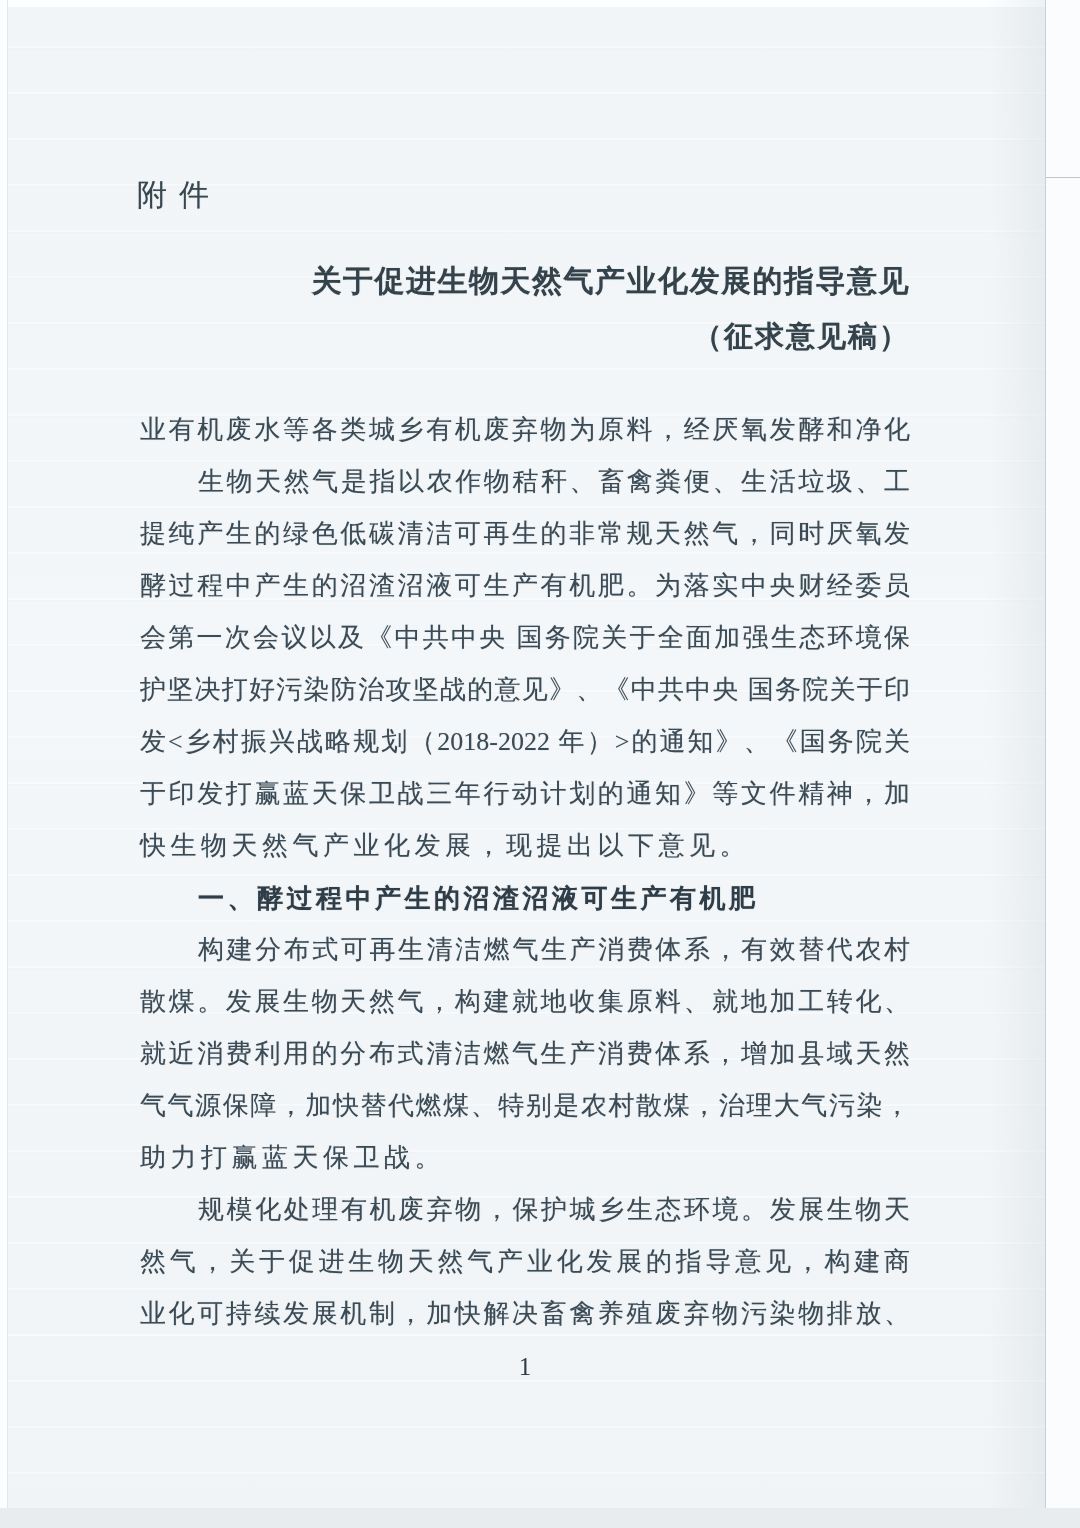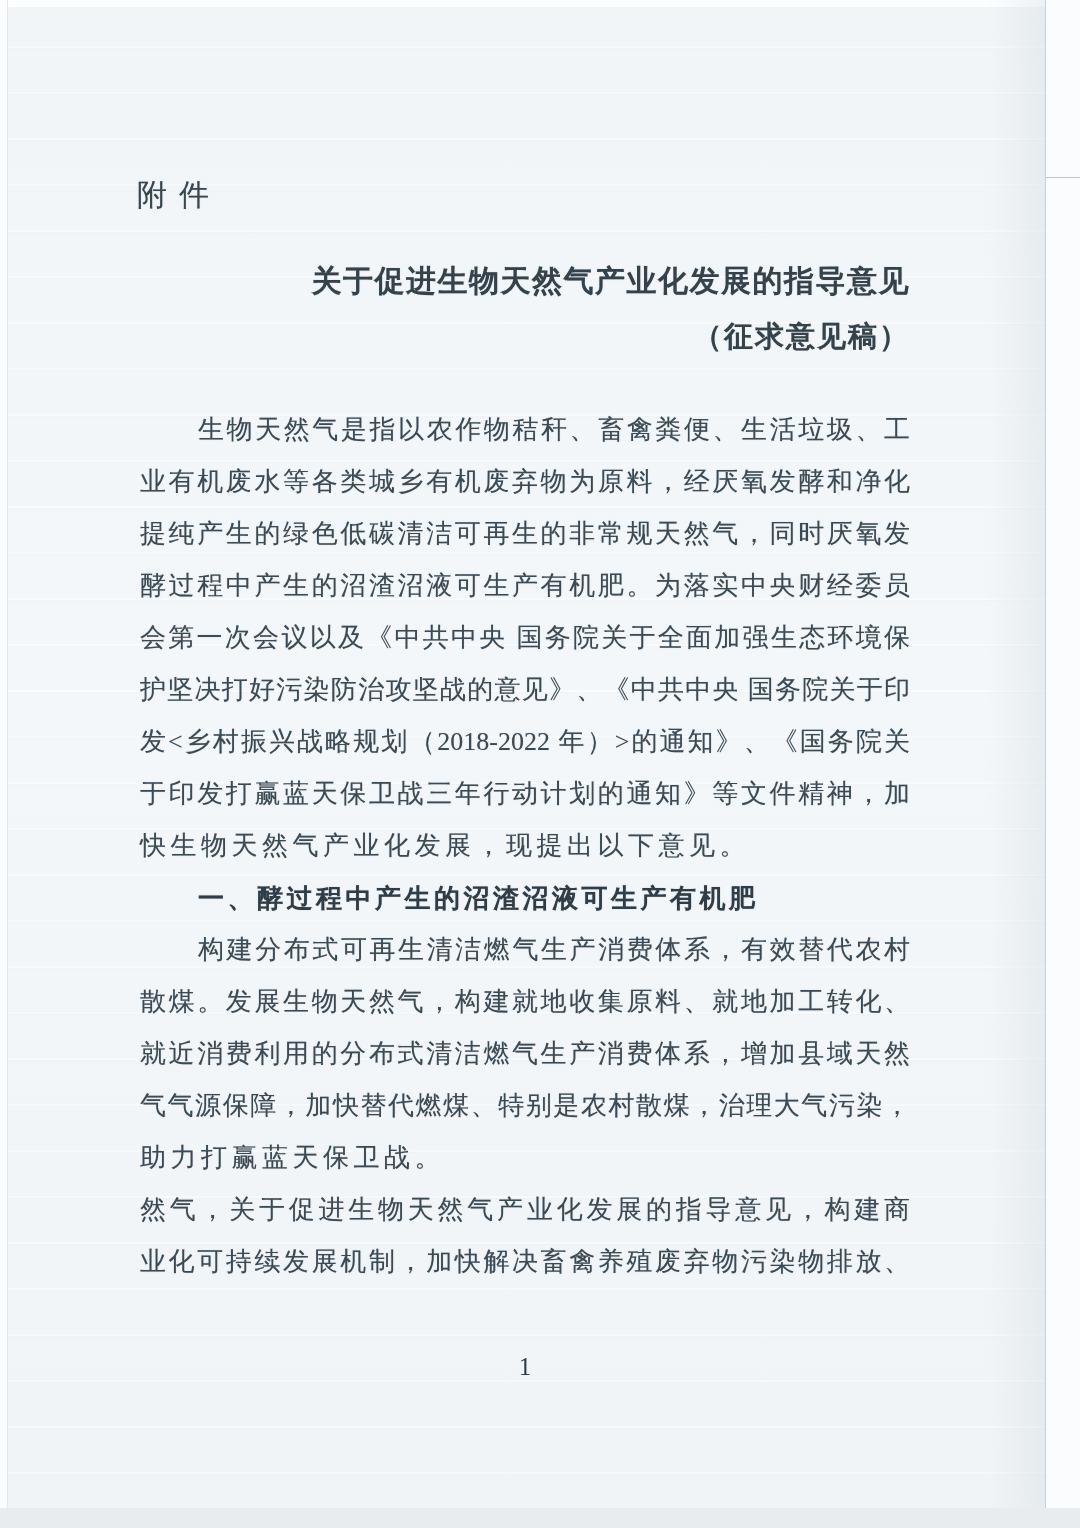--- a/index.html
+++ b/index.html
@@ -89,37 +89,38 @@
   <div class="scanner-shadow"></div>
   <div class="right-strip"></div>
   <div class="right-strip-line"></div>
 
   <div class="attachment-label">附件</div>
 
   <div class="doc-title">关于促进生物天然气产业化发展的指导意见</div>
   <div class="doc-subtitle">（征求意见稿）</div>
 
   <div class="body-block">
+    <div class="line">业有机废水等各类城乡有机废弃物为原料，经厌氧发酵和净化</div>
     <div class="line indent">生物天然气是指以农作物秸秆、畜禽粪便、生活垃圾、工</div>
-    <div class="line">业有机废水等各类城乡有机废弃物为原料，经厌氧发酵和净化</div>
     <div class="line">提纯产生的绿色低碳清洁可再生的非常规天然气，同时厌氧发</div>
     <div class="line">酵过程中产生的沼渣沼液可生产有机肥。为落实中央财经委员</div>
     <div class="line">会第一次会议以及《中共中央 国务院关于全面加强生态环境保</div>
     <div class="line">护坚决打好污染防治攻坚战的意见》、《中共中央 国务院关于印</div>
     <div class="line">发&lt;乡村振兴战略规划（2018-2022 年）&gt;的通知》、《国务院关</div>
     <div class="line">于印发打赢蓝天保卫战三年行动计划的通知》等文件精神，加</div>
     <div class="line last">快生物天然气产业化发展，现提出以下意见。</div>
 
     <div class="line heading">一、酵过程中产生的沼渣沼液可生产有机肥</div>
 
     <div class="line indent">构建分布式可再生清洁燃气生产消费体系，有效替代农村</div>
     <div class="line">散煤。发展生物天然气，构建就地收集原料、就地加工转化、</div>
     <div class="line">就近消费利用的分布式清洁燃气生产消费体系，增加县域天然</div>
     <div class="line">气气源保障，加快替代燃煤、特别是农村散煤，治理大气污染，</div>
     <div class="line last">助力打赢蓝天保卫战。</div>
 
+    <div class="line indent">规模化处理有机废弃物，保护城乡生态环境。发展生物天</div>
     <div class="line">然气，关于促进生物天然气产业化发展的指导意见，构建商</div>
     <div class="line">业化可持续发展机制，加快解决畜禽养殖废弃物污染物排放、</div>
   </div>
 
   <div class="page-number">1</div>
 
 </div>
 
 </body></html>

